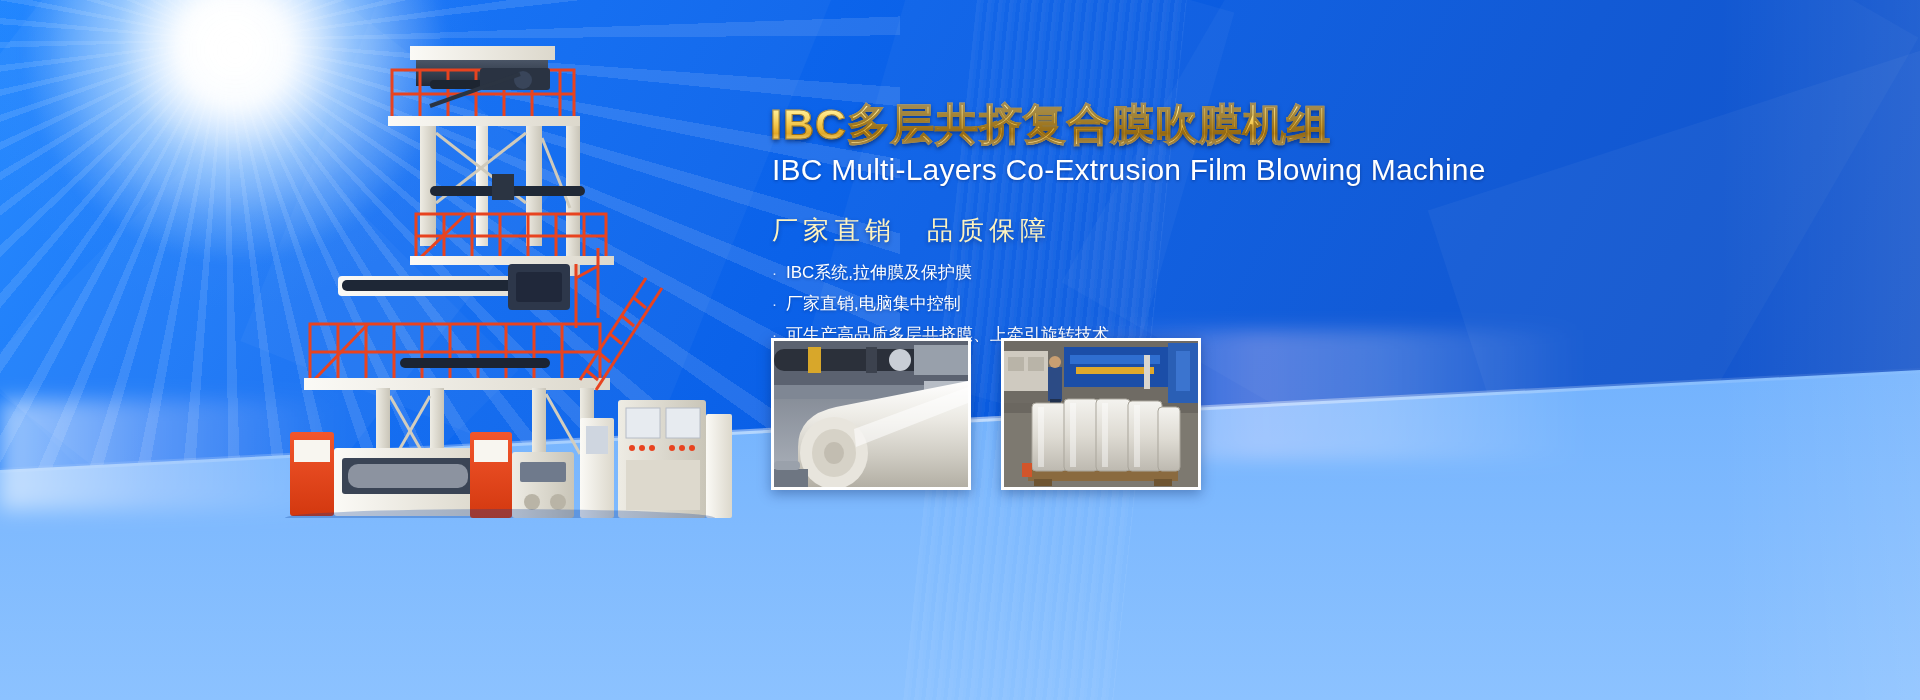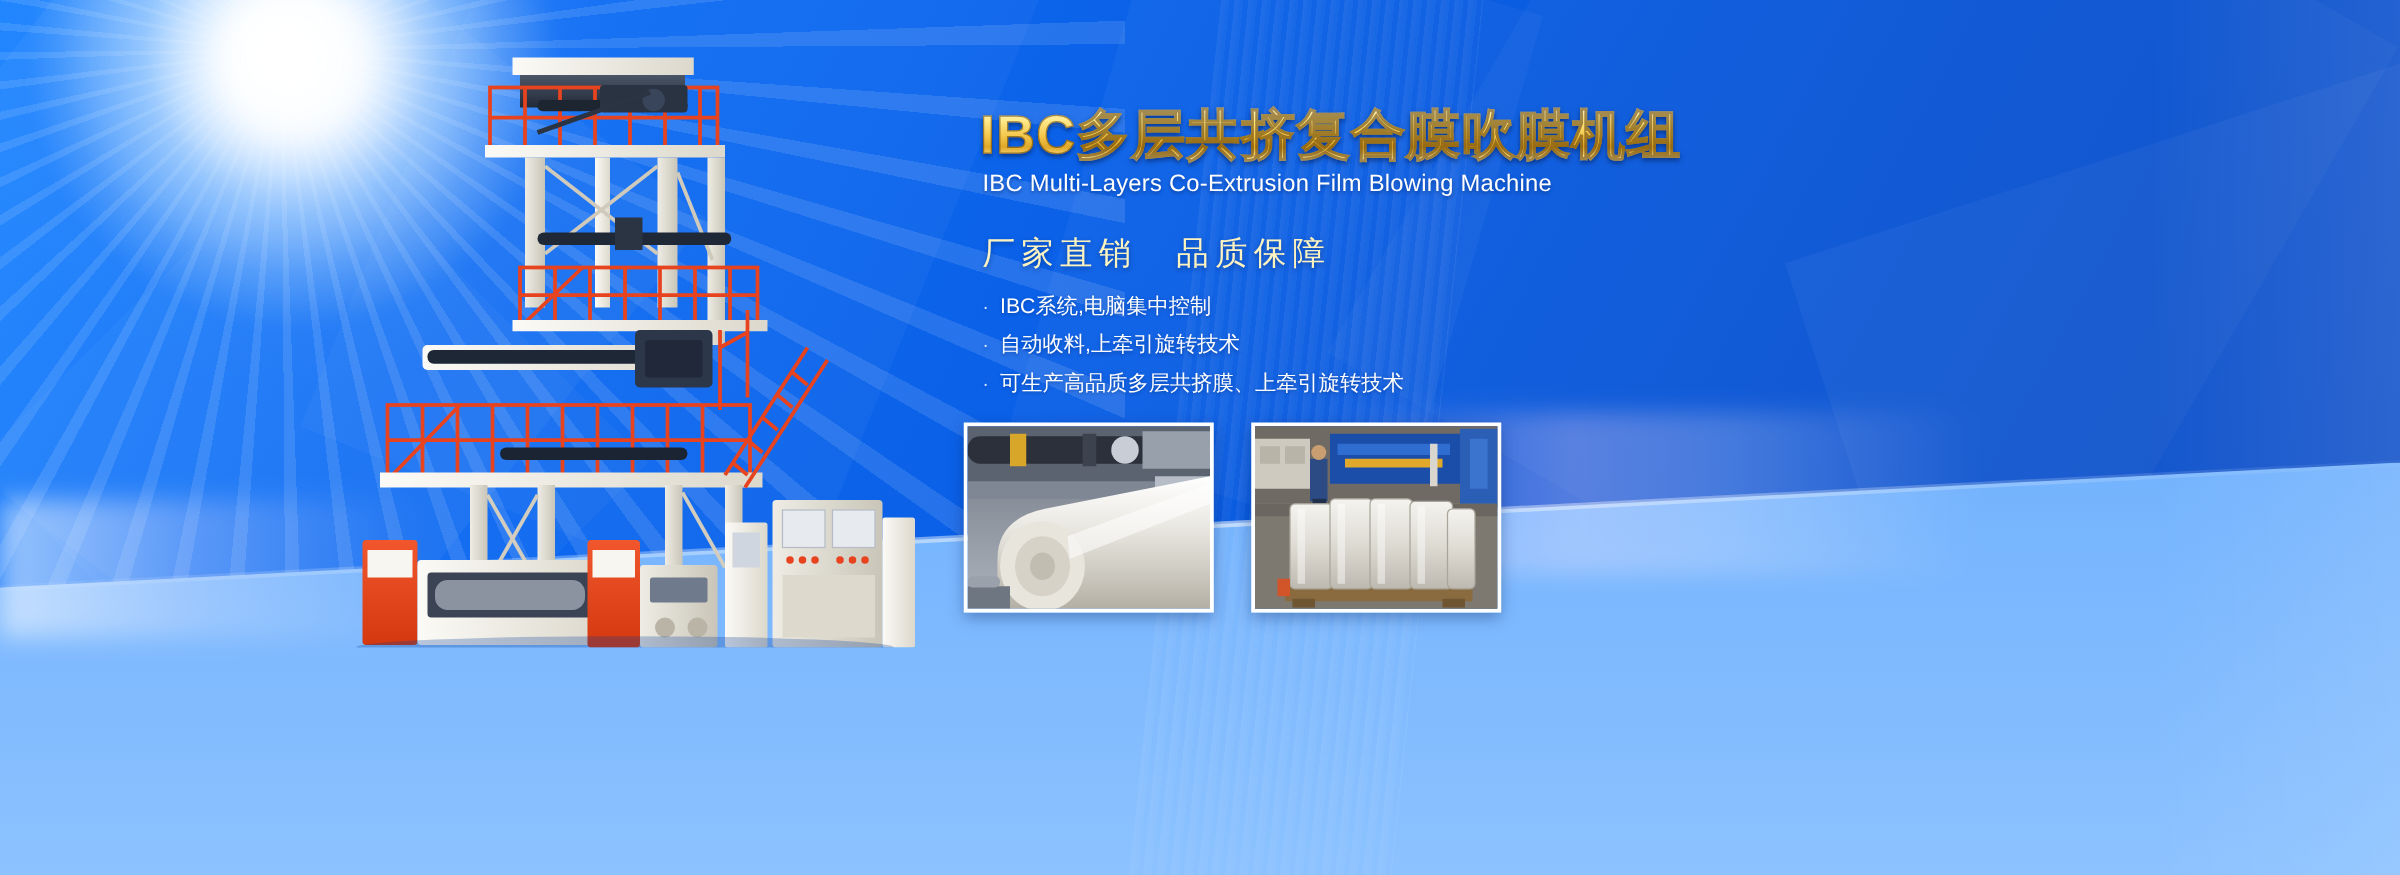--- a/index.html
+++ b/index.html
@@ -77,32 +77,32 @@
     position:absolute;left:0px;top:400px;width:340px;height:110px;
     background:linear-gradient(90deg,rgba(255,255,255,.55) 0%,rgba(255,220,190,.25) 45%,rgba(255,255,255,0) 100%);
     filter:blur(10px);mix-blend-mode:screen;
   }
 
   
   #machine{position:absolute;left:280px;top:28px;width:460px;height:490px;}
   #machine svg{display:block;}
 
   
-  #copy{position:absolute;left:770px;top:84px;width:700px;margin-left:14px;}
+  #copy{position:absolute;left:770px;top:100px;width:700px;}
 
   .title{
     margin:0;font-size:43px;font-weight:700;letter-spacing:1px;line-height:1.12;
     background:linear-gradient(180deg,#fff7cf 0%,#ffe98a 26%,#f3c64a 52%,#e0a828 70%,#ffeaa0 92%);
     -webkit-background-clip:text;background-clip:text;color:transparent;
     -webkit-text-stroke:1px rgba(90,55,0,.55);
     filter:drop-shadow(0 2px 2px rgba(0,20,70,.55));
     white-space:nowrap;
   }
   .subtitle{
-    margin:5px 0 0 2px;font-size:19px;font-weight:400;color:#ffffff;
+    margin:5px 0 0 2px;font-size:30px;font-weight:400;color:#ffffff;
     letter-spacing:.2px;white-space:nowrap;
     text-shadow:0 1px 3px rgba(0,25,80,.45);
   }
   .tagline{
     margin:26px 0 0 2px;font-size:26px;font-weight:400;color:#fdf3c0;
     letter-spacing:5px;white-space:nowrap;
     text-shadow:0 2px 4px rgba(0,25,80,.45);
   }
   .bullets{list-style:none;margin:16px 0 0 2px;padding:0;}
   .bullets li{
@@ -296,25 +296,25 @@
     </svg>
   </div>
 
   <div id="copy">
     <h1 class="title">IBC多层共挤复合膜吹膜机组</h1>
     <div class="subtitle">IBC Multi-Layers Co-Extrusion Film Blowing Machine</div>
     <div class="tagline">厂家直销　品质保障</div>
     <ul class="bullets">
       <li>
         <span class="dot">·</span>
-        <span>IBC系统,电脑集中控制</span>
+        <span>IBC系统,拉伸膜及保护膜</span>
       </li>
       <li>
         <span class="dot">·</span>
-        <span>自动收料,上牵引旋转技术</span>
+        <span>厂家直销,电脑集中控制</span>
       </li>
       <li>
         <span class="dot">·</span>
         <span>可生产高品质多层共挤膜、上牵引旋转技术</span>
       </li>
     </ul>
   </div>
 
   <div class="photos">
 

